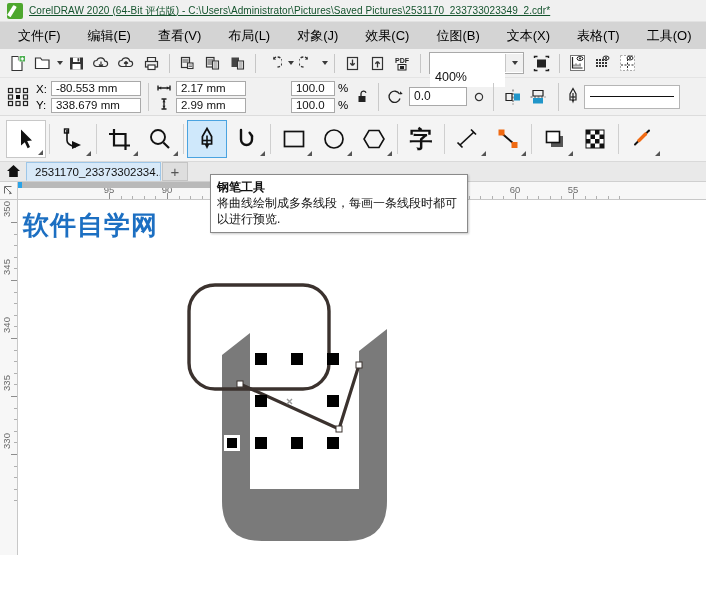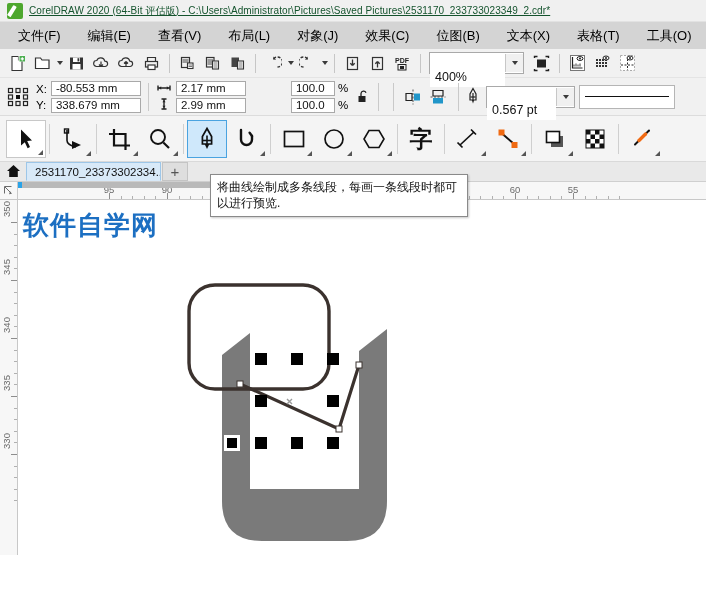--- a/index.html
+++ b/index.html
@@ -451,20 +451,34 @@
 
     <span style="margin-left:7px">
       <svg width="16" height="18" viewBox="0 0 16 18">
         <path d="M6 8V5.5a2.6 2.6 0 0 1 5-.8" fill="none" stroke="#222" stroke-width="1.3"></path>
         <rect x="3.5" y="8" width="7" height="6" fill="#222"></rect>
       </svg>
     </span>
 
     <div class="pb-sep"></div>
 
+    <div class="rot-block">
+      <span>
+        <svg width="18" height="18" viewBox="0 0 18 18">
+          <path d="M13.5 6A5.6 5.6 0 1 0 14 10.5" fill="none" stroke="#222" stroke-width="1.3"></path>
+          <path d="M14.2 3.2l-.6 3.4 3.1-.6z" fill="#222"></path>
+        </svg>
+      </span>
+      <input class="fld w58" style="height: 19px; line-height: 19px; font-size: 12px;" value="0.0">
+      <span>
+        <svg width="14" height="14" viewBox="0 0 14 14">
+            <circle cx="7" cy="7" r="3.6" fill="none" stroke="#333" stroke-width="1.2"></circle>
+          </svg>
+      </span>
+    </div>
 
     <div class="pb-sep"></div>
 
     <span class="tb-btn">
       <svg width="20" height="18" viewBox="0 0 20 18">
         <path d="M10 1.5v15" stroke="#555" stroke-width="1" stroke-dasharray="2 1.5"></path>
         <path d="M3 5.5h6v7H3z" fill="none" stroke="#222" stroke-width="1.2"></path>
         <path d="M11 5.5h6v7h-6z" fill="#2196c9"></path>
       </svg>
     </span>
@@ -480,26 +494,20 @@
 
     <div class="outline-block">
       <span>
         <svg width="14" height="20" viewBox="0 0 14 20">
           <path d="M7 1.5l3 5.5v6H4v-6z" fill="none" stroke="#222" stroke-width="1.2"></path>
           <path d="M7 6v7" stroke="#222" stroke-width="1.2"></path>
           <path d="M4.5 10h5" stroke="#222" stroke-width="1.2"></path>
           <path d="M5.8 13h2.4l-1.2 3.5z" fill="#222"></path>
         </svg>
       </span>
-      <div class="zoom-combo" style="margin-left:2px">
-        <input type="text" style="width: 62px;" value="0.567 pt">
-        <span class="dd">
-            <i class="caret"></i>
-          </span>
-      </div>
       <div class="line-preview">
         <span class="ln"></span>
       </div>
     </div>
   </div>
 
   <div class="toolbox">
 
     <div class="tool selected">
       <svg width="22" height="24" viewBox="0 0 22 24">
@@ -803,16 +811,17 @@
 
         <g>
           <rect x="205" y="234" width="16" height="16" fill="#fff"></rect>
           <rect x="208" y="237" width="10" height="10" fill="#000"></rect>
         </g>
       </svg>
     </div>
   </div>
 
   <div class="tooltip">
+    <div class="tt-title">钢笔工具</div>
     <div class="tt-body">将曲线绘制成多条线段，每画一条线段时都可以进行预览.</div>
   </div>
 
 </div>
 
 </body></html>

